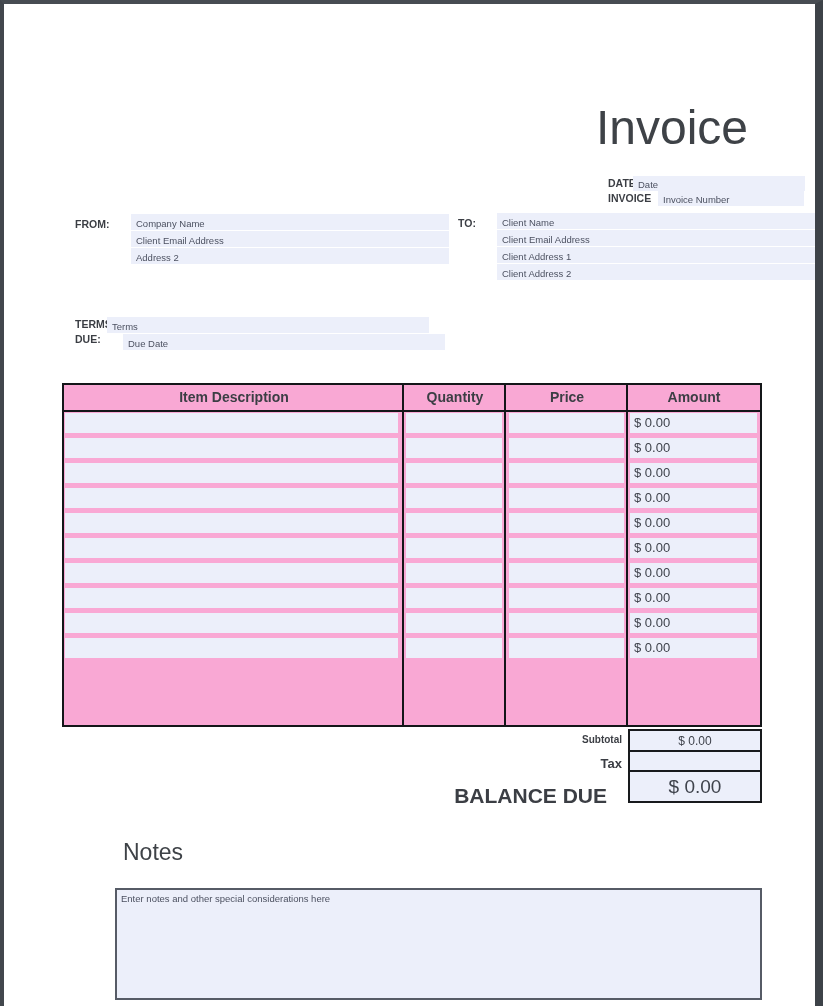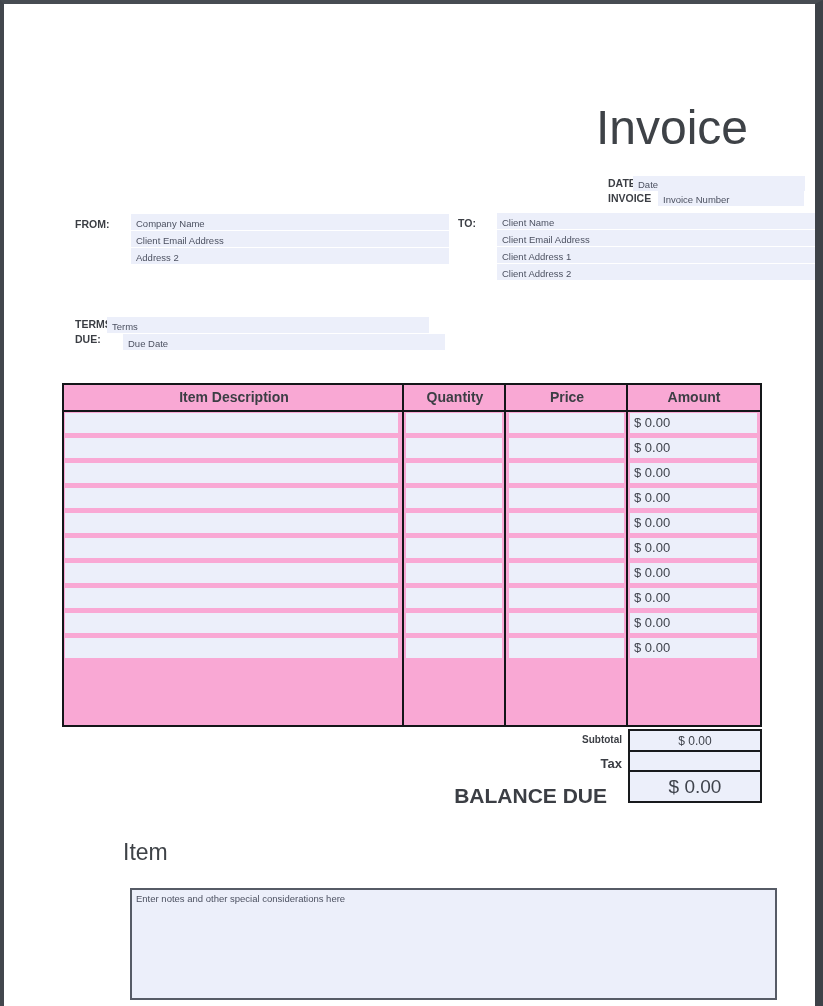--- a/index.html
+++ b/index.html
@@ -130,21 +130,20 @@
     font-size: 23px;
     color: #3e4247;
   }
   textarea.notes {
     left: 115px; top: 888px;
     width: 647px; height: 112px;
     border: 2px solid #565b66;
     resize: none;
     padding: 3px 4px;
     position: absolute;
-    margin-left: 15px;
   }
 </style>
 </head>
 <body>
 
 <div class="frame"></div>
 
 <div class="abs title">Invoice</div>
 
 <div class="abs lbl" style="left:608px; top:177px;">DATE:</div>
@@ -337,14 +336,14 @@
 </div>
 
 <div class="abs tot-label" style="right:201px; top:734px; font-size:10px;">Subtotal</div>
 <div class="abs tot-label" style="right:201px; top:756px; font-size:13px;">Tax</div>
 <div class="abs tot-label" style="right:216px; top:776px; font-size:21px;margin-top:8px;">BALANCE DUE</div>
 
 <div class="abs tot-box" style="top:729px; height:23px; font-size:12px; line-height:20px;">$ 0.00</div>
 <div class="abs tot-box" style="top:750px; height:22px; font-size:12px; line-height:18px;"></div>
 <div class="abs tot-box" style="top:770px; height:33px; font-size:19px; line-height:29px;">$ 0.00</div>
 
-<div class="abs notes-heading">Item</div>
+<div class="abs notes-heading">Notes</div>
 <textarea class="field notes" placeholder="Enter notes and other special considerations here" style=""></textarea>
 
 </body></html>

